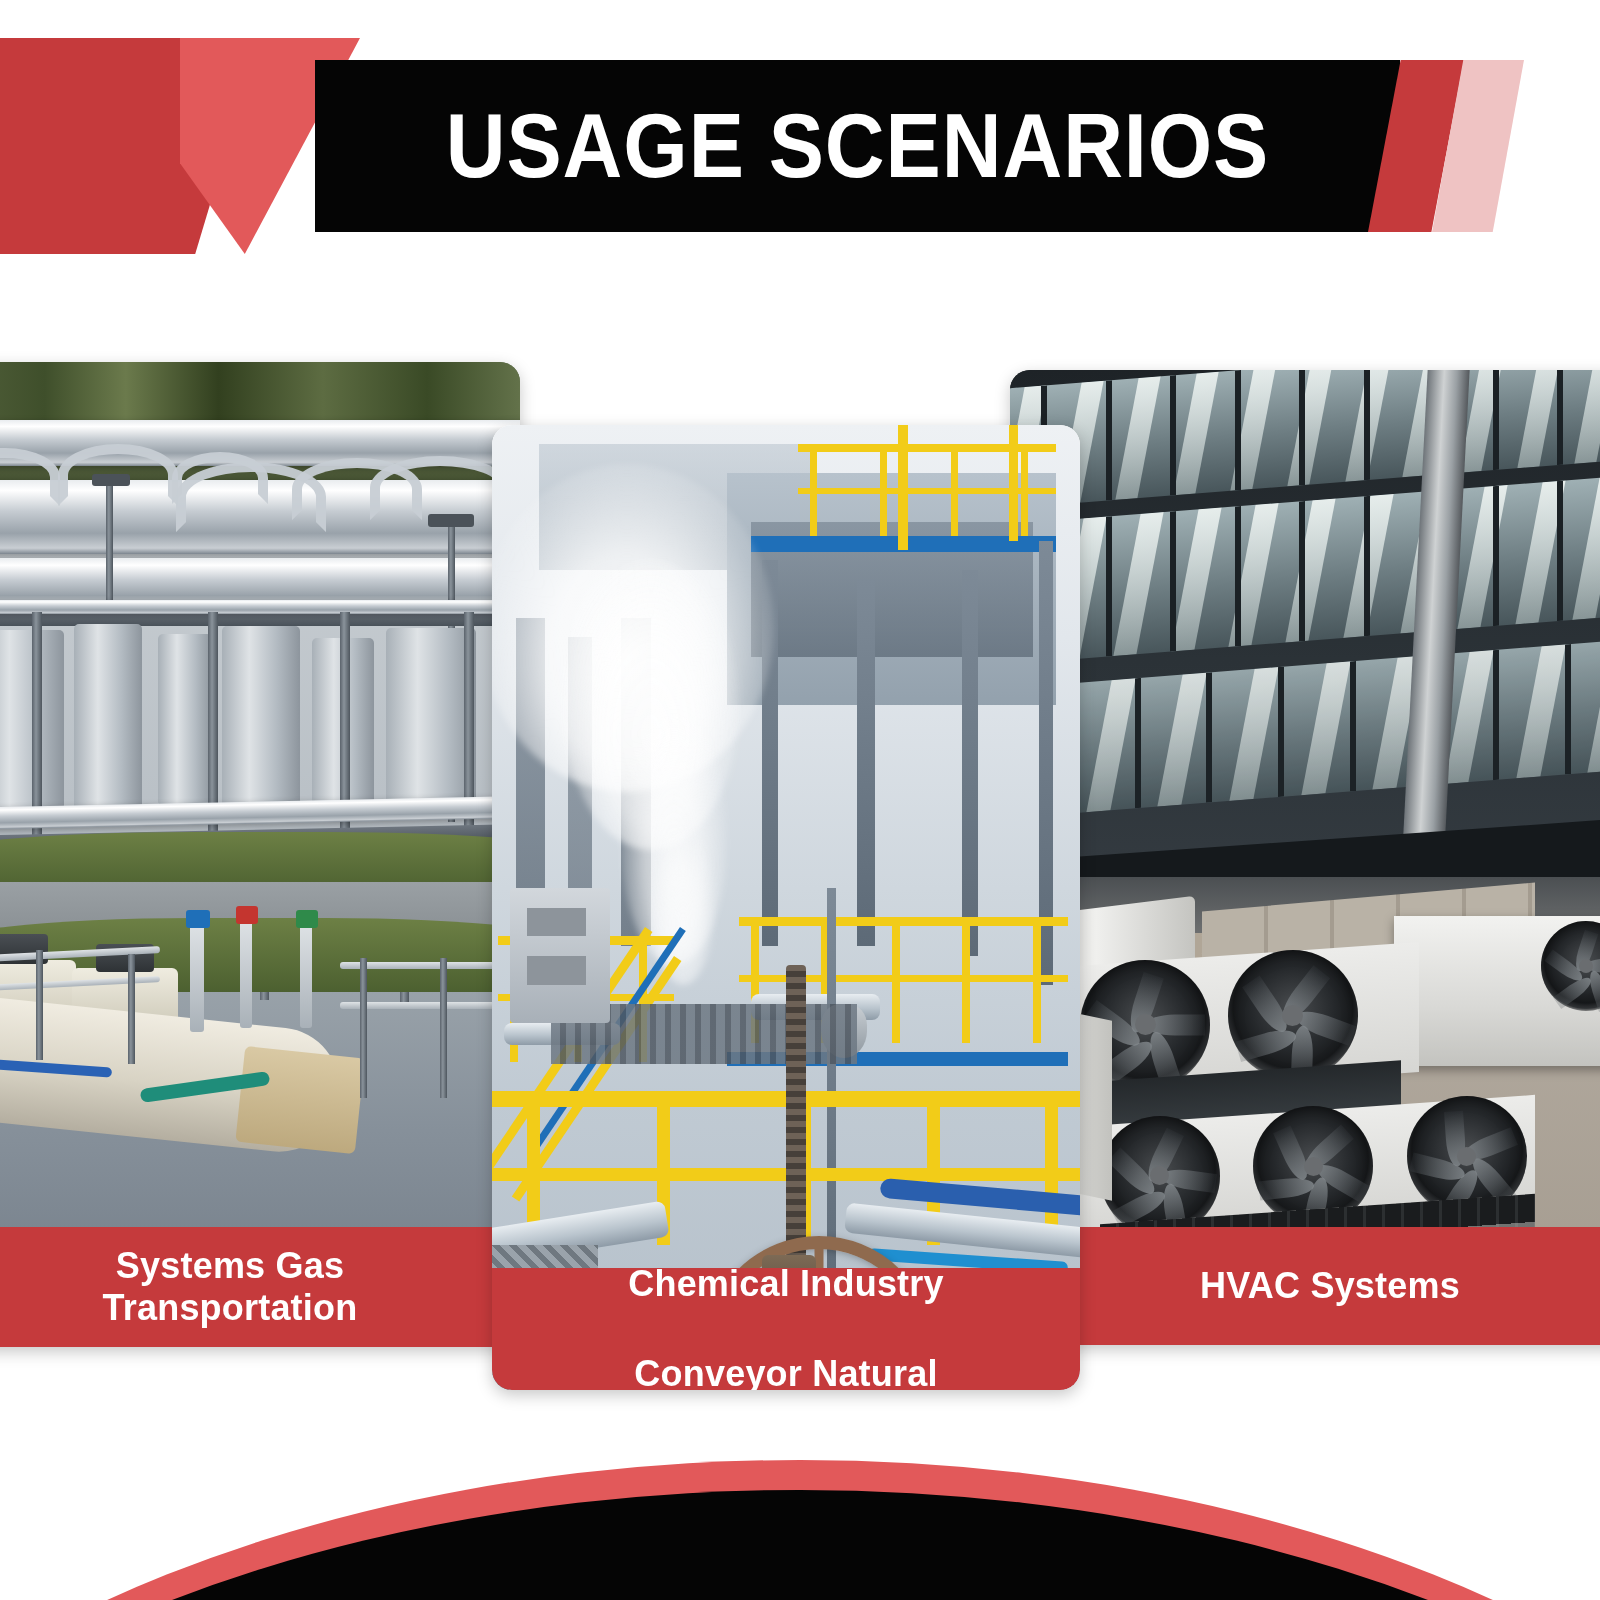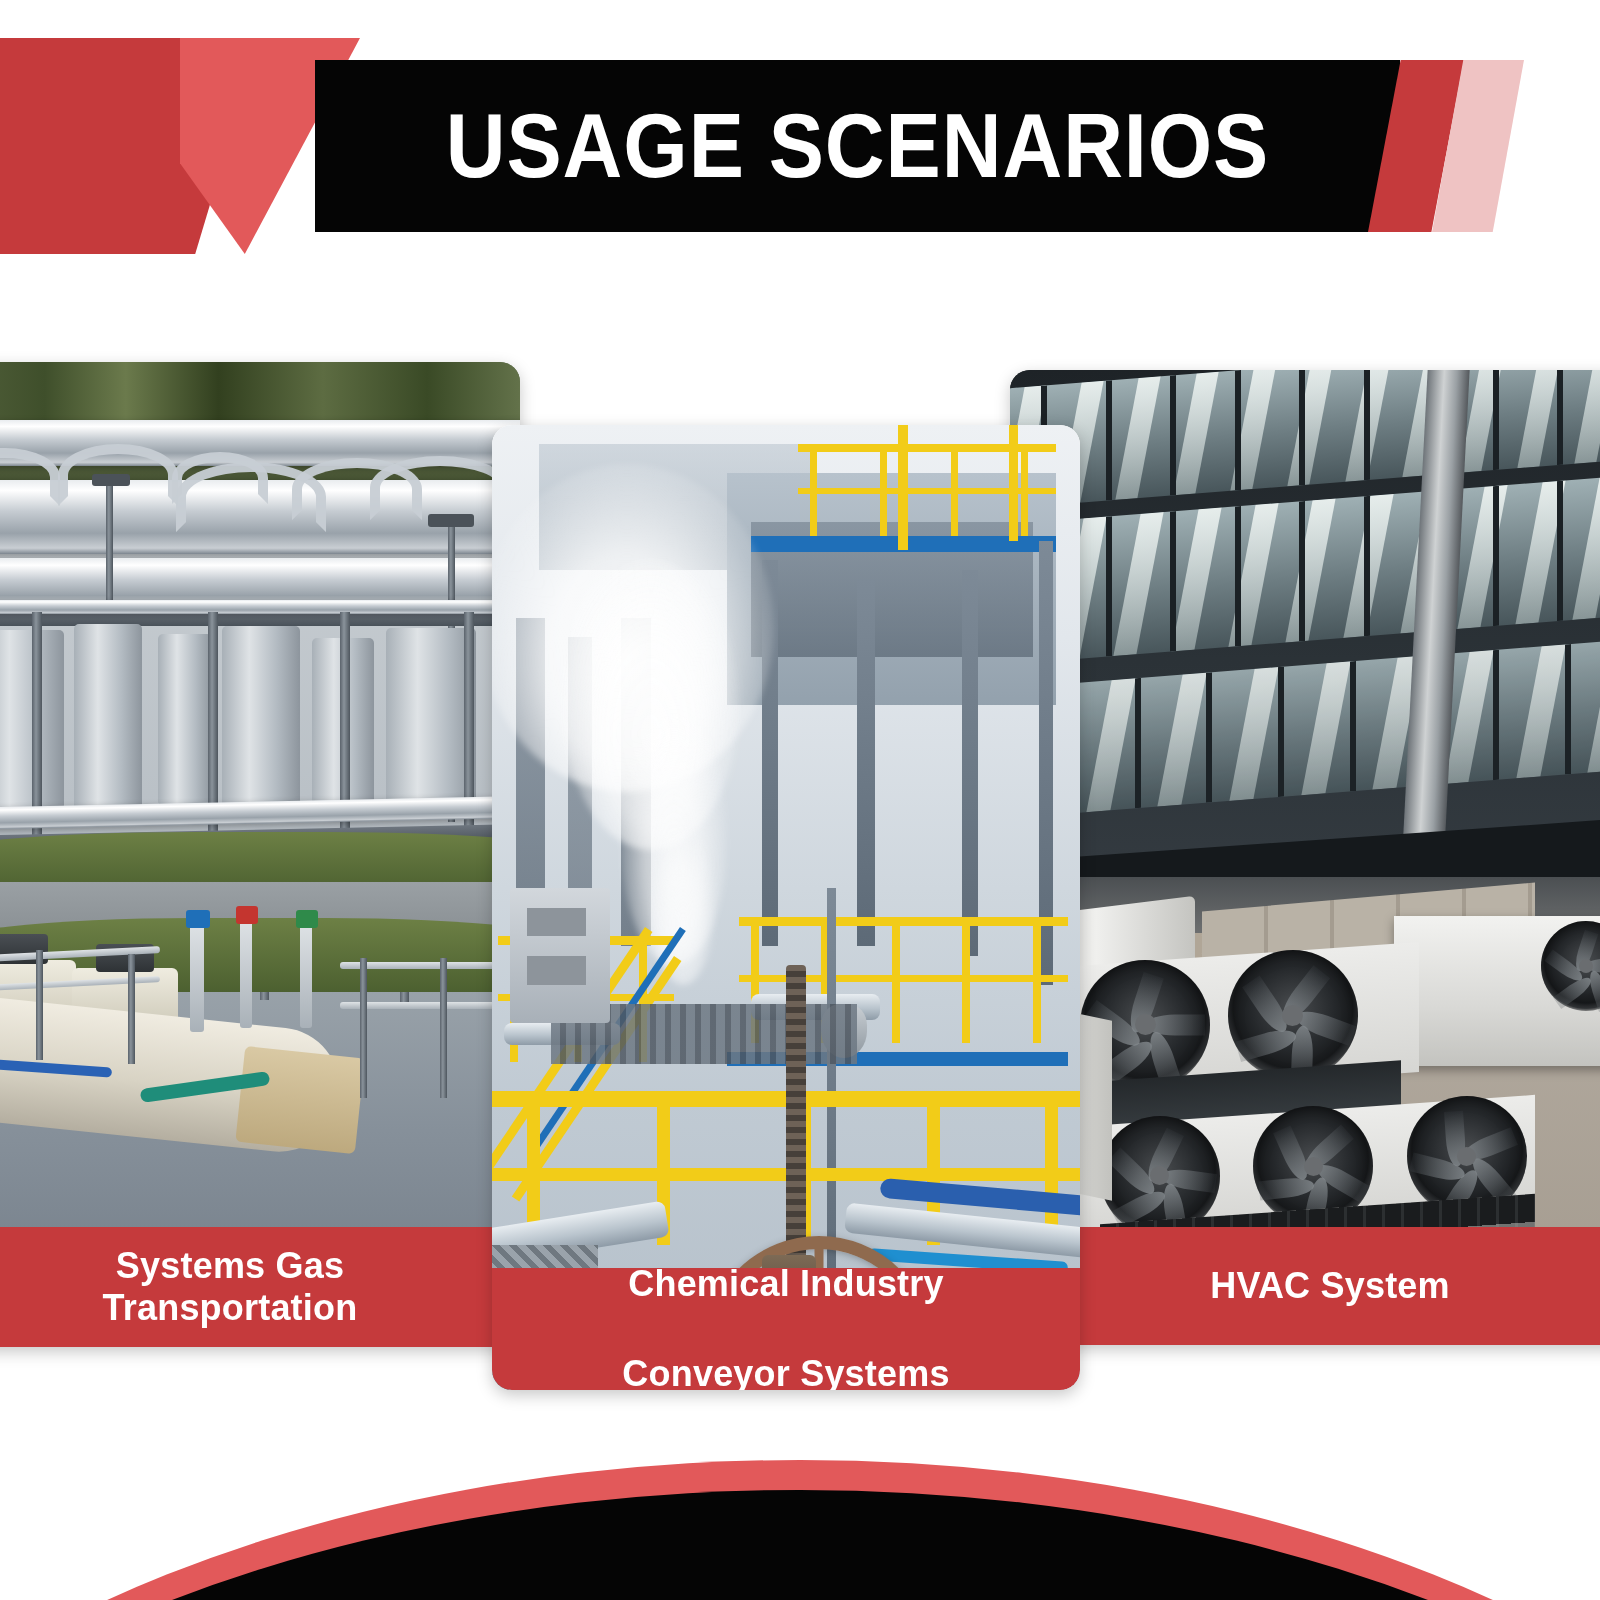--- a/index.html
+++ b/index.html
@@ -527,21 +527,21 @@
 
       <div style="position:absolute;left:6%;top:66%;width:10%;height:180px;background:linear-gradient(90deg,#e4e4e1,#c2c2be);transform:skewY(12deg);"></div>
 
       <div class="duct" style="left:-1%;top:78%;width:8%;height:180px;transform:rotate(6deg);"></div>
       <div class="duct" style="left:2%;top:92%;width:12%;height:34px;"></div>
 
       <div style="position:absolute;left:22%;top:96%;width:34%;height:60px;background:linear-gradient(180deg,#e8e8e5,#cfcfcb);"></div>
       <div style="position:absolute;left:58%;top:95%;width:30%;height:60px;background:linear-gradient(180deg,#e2e2df,#c8c8c4);"></div>
     </div>
     <div class="card-caption">
-      <span>HVAC System</span>
+      <span>HVAC Systems</span>
     </div>
   </div>
 
   <div class="card" id="card-center">
     <div class="photo">
       <div class="chem-bg"></div>
 
       <div class="chem-struct" style="left:8%;top:2%;width:46%;height:13%;opacity:0.55;"></div>
       <div class="chem-struct" style="left:40%;top:5%;width:56%;height:24%;"></div>
       <div class="chem-dark" style="left:44%;top:10%;width:48%;height:14%;opacity:0.75;"></div>
@@ -622,21 +622,21 @@
         <div class="wheel-spoke" style="transform:translate(-50%,-50%) rotate(120deg);"></div>
       </div>
       <div style="position:absolute;left:46%;top:86%;width:54px;height:70px;background:linear-gradient(180deg,#7d6a55,#4f4238);border-radius:6px;"></div>
 
       <div style="position:absolute;left:0;top:85%;width:18%;height:15%;background:repeating-linear-gradient(45deg,#9aa3ab 0 6px,#6f7880 6px 12px);"></div>
 
       <div style="position:absolute;left:16%;top:90%;width:38%;height:12%;background:linear-gradient(180deg,#f3f4f5,#d7dade);border-radius:12px;"></div>
     </div>
     <div class="card-caption">
       <span>Chemical Industry</span>
-      <span>Conveyor Systems</span>
+      <span>Conveyor Natural</span>
     </div>
   </div>
 
   <div class="bottom-zone">
     <div class="arc-red"></div>
     <div class="arc-black"></div>
   </div>
 
 </div>
 

